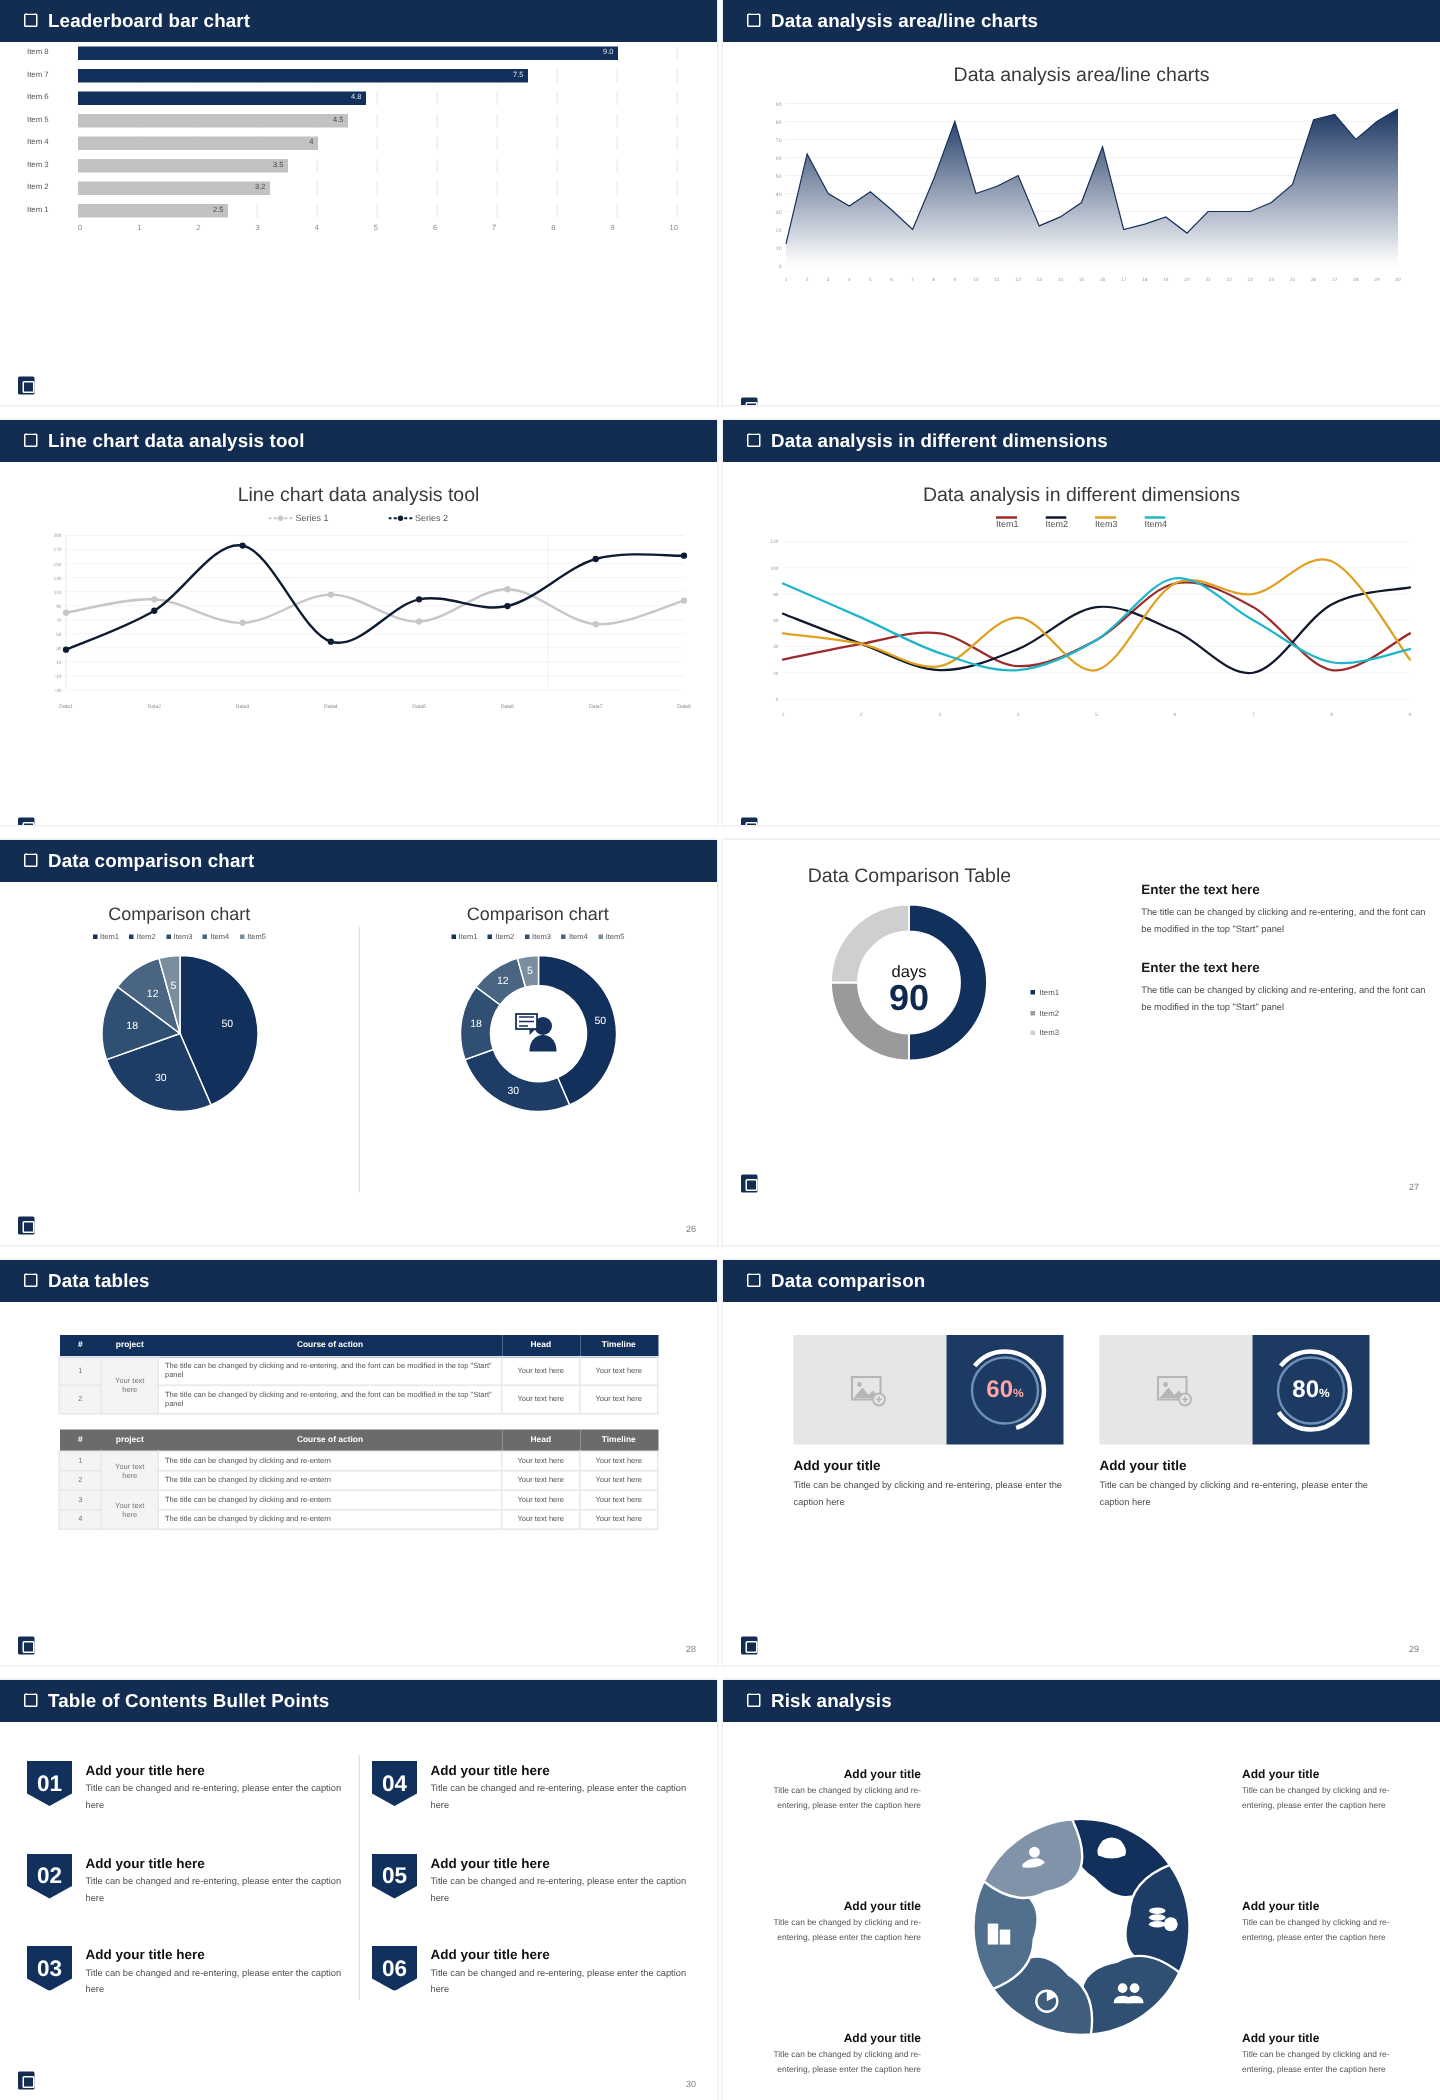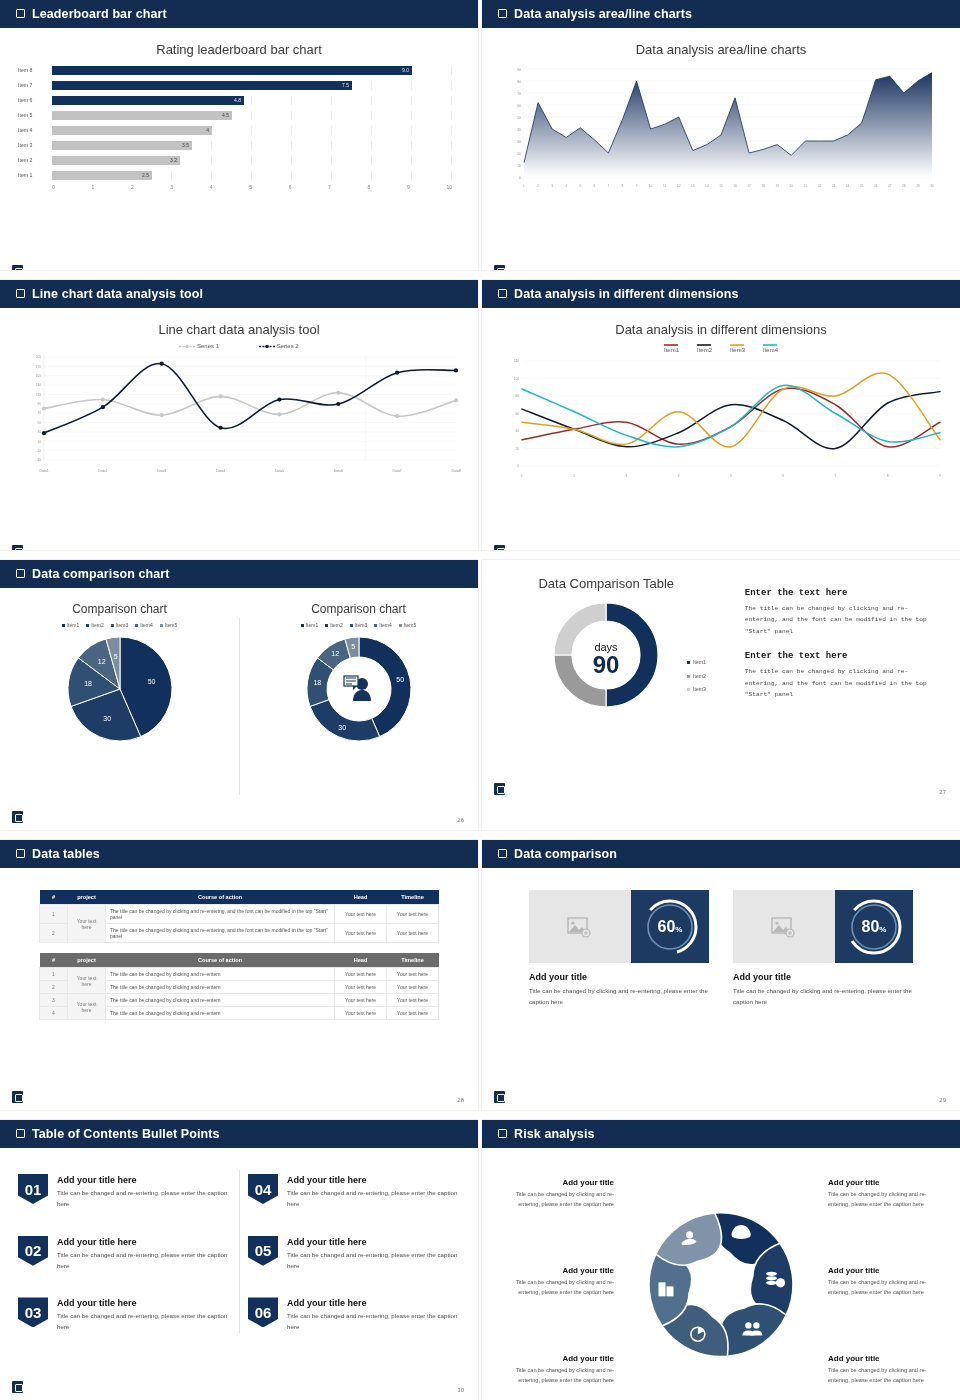--- a/index.html
+++ b/index.html
@@ -51,21 +51,21 @@
 
   
   .two-col { display:flex; height:100%; }
   .two-col > div { flex:1; position:relative; }
   .vdiv { position:absolute; left:50%; top:30px; bottom:35px; width:1px; background:#e3e3e3; }
   .legend { display:flex; justify-content:center; gap:7px; font-size:5px; color:#555; margin-bottom:4px; }
   .legend i { display:inline-block; width:3px; height:3px; margin-right:2px; vertical-align:middle; }
 
   
   .q-left { position:absolute; left:0; top:0; width:52%; height:100%; }
-  .q-right { position:absolute; right:24px; top:28px; width:40%;font-family:Liberation Mono, monospace; }
+  .q-right { position:absolute; right:8px; top:28px; width:40%; }
   .q-right h3 { font-size:9px; margin:0 0 5px; color:#1a1a1a; font-weight:bold; }
   .q-right p { font-size:6.2px; line-height:1.85; color:#4a4a4a; margin:0 0 14px; }
   .q-legend { position:absolute; left:205px; top:96px; font-size:5.2px; color:#555; line-height:2.6; }
   .q-legend i { display:inline-block; width:3px; height:3px; margin-right:3px; }
 
   
   table { border-collapse:collapse; width:400px; margin:0 auto; table-layout:fixed; }
   th { color:#fff; font-size:5.6px; font-weight:bold; padding:4px 2px; text-align:center; }
   thead.navy th { background:#12305c; }
   thead.gray th { background:#6b6b6b; }
@@ -106,21 +106,20 @@
 <body>
 
 <div class="deck">
 
   <div class="slide">
     <div class="sl-head">
       <span class="sq"></span>
       <h2>Leaderboard bar chart</h2>
     </div>
     <div class="sl-body">
-      <div class="ctitle lg">Rating leaderboard bar chart</div>
       <div class="barwrap" id="barchart">
           <div class="barrow">
             <div class="barlbl">Item 8</div>
             <div class="bartrack">
               <div class="grid-v">
                 <span></span>
                 <span></span>
                 <span></span>
                 <span></span>
                 <span></span>
@@ -704,21 +703,21 @@
                 <path d="M2 16 L8 9 L12 14 L15 11 L19 16 Z" fill="#b6b6b6"></path>
                 <circle cx="19" cy="17" r="4" fill="#e6e6e6" stroke="#b6b6b6" stroke-width="1.2"></circle>
                 <path d="M19 15v4M17 17h4" stroke="#b6b6b6" stroke-width="1.1"></path>
               </svg>
             </div>
             <div class="pct">
               <svg width="64" height="64" viewBox="0 0 64 64">
                 <circle cx="32" cy="32" r="22" fill="none" stroke="#6f90b6" stroke-width="1.6"></circle>
                 <circle cx="32" cy="32" r="26" fill="none" stroke="#ffffff" stroke-width="3" stroke-dasharray="98 66" stroke-dashoffset="24" transform="rotate(-90 32 32)" stroke-linecap="butt"></circle>
               </svg>
-              <div style="position:absolute;color:#ffffff;font-size:16px;font-weight:bold;">
+              <div style="position:absolute;color:#fca5a5;font-size:16px;font-weight:bold;">
                 <span>60</span><span style="font-size:8px;">%</span>
               </div>
             </div>
           </div>
           <h3>Add your title</h3>
           <p>Title can be changed by clicking and re-entering, please enter the caption here</p>
         </div>
 
         <div class="pcard">
           <div class="imgrow">

